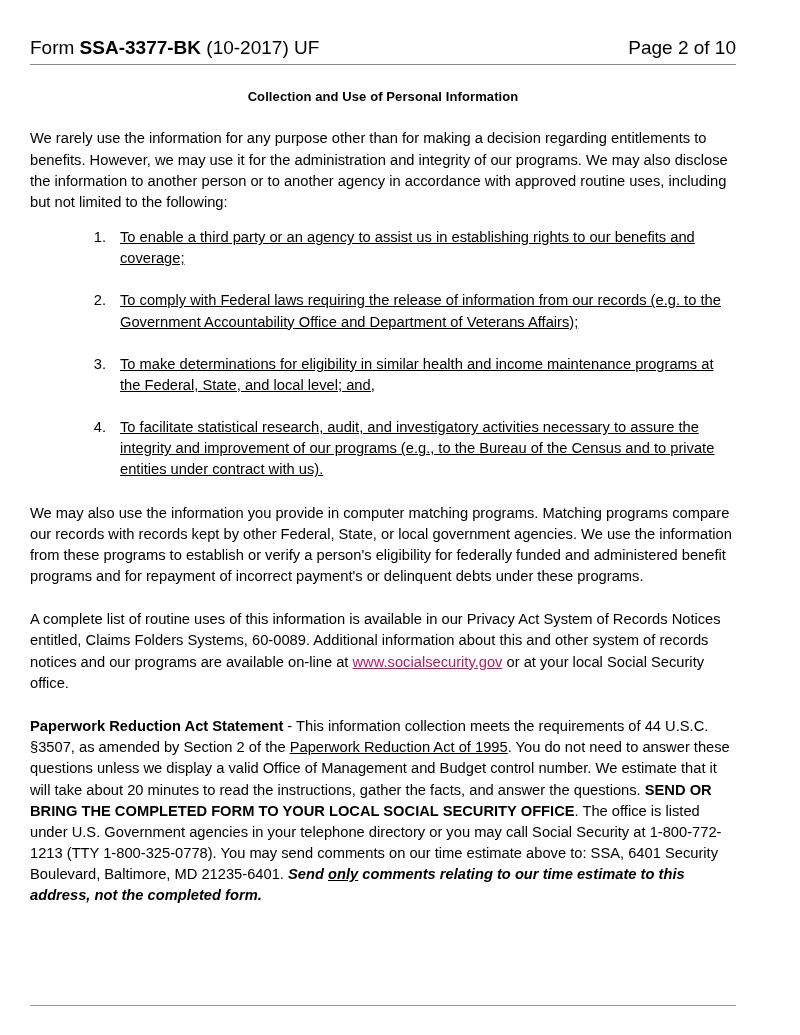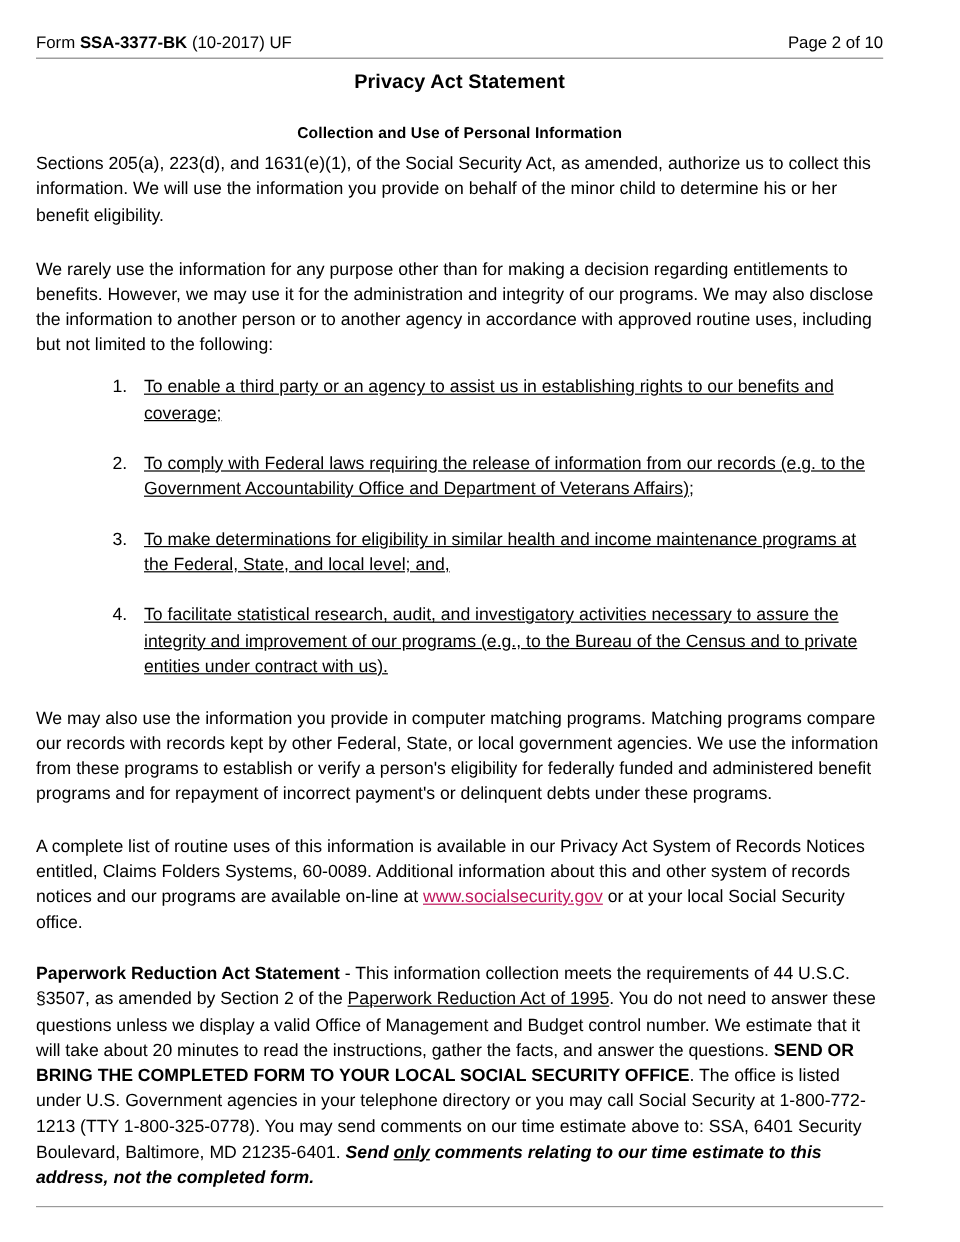--- a/index.html
+++ b/index.html
@@ -24,22 +24,22 @@
     left: 30px;
     top: 0;
     width: 706px;
   }
 
   
   .form-header {
     display: flex;
     justify-content: space-between;
     align-items: baseline;
-    font-size: 14px;
-    padding-top: 27px;
+    font-size: 19px;
+    padding-top: 37px;
     line-height: 1.2;
   }
   .form-header .left { white-space: nowrap; }
   .form-header .right { white-space: nowrap; }
   .fh-bold { font-weight: bold; }
 
   .rule {
     border: 0;
     border-top: 1px solid #888888;
     margin: 4px 0 0 0;
@@ -130,25 +130,23 @@
 
   <div class="content">
 
     <div class="form-header">
       <div class="left"><span>Form</span> <span class="fh-bold">SSA-3377-BK</span> <span>(10-2017) UF</span></div>
       <div class="right">Page 2 of 10</div>
     </div>
 
     <hr class="rule">
 
-    <h1 class="title-main">Privacy Act Statement</h1>
 
     <h2 class="title-sub">Collection and Use of Personal Information</h2>
 
-    <p class="body-para">Sections 205(a), 223(d), and 1631(e)(1), of the Social Security Act, as amended, authorize us to collect this information. We will use the information you provide on behalf of the minor child to determine his or her benefit eligibility.</p>
 
 
     <p class="body-para gap">We rarely use the information for any purpose other than for making a decision regarding entitlements to benefits. However, we may use it for the administration and integrity of our programs. We may also disclose the information to another person or to another agency in accordance with approved routine uses, including but not limited to the following:</p>
 
     <ol class="routine-list">
       <li>To enable a third party or an agency to assist us in establishing rights to our benefits and coverage;</li>
       <li>To comply with Federal laws requiring the release of information from our records (e.g. to the Government Accountability Office and Department of Veterans Affairs);</li>
       <li>To make determinations for eligibility in similar health and income maintenance programs at the Federal, State, and local level; and,</li>
       <li>To facilitate statistical research, audit, and investigatory activities necessary to assure the integrity and improvement of our programs (e.g., to the Bureau of the Census and to private entities under contract with us).</li>
     </ol>

